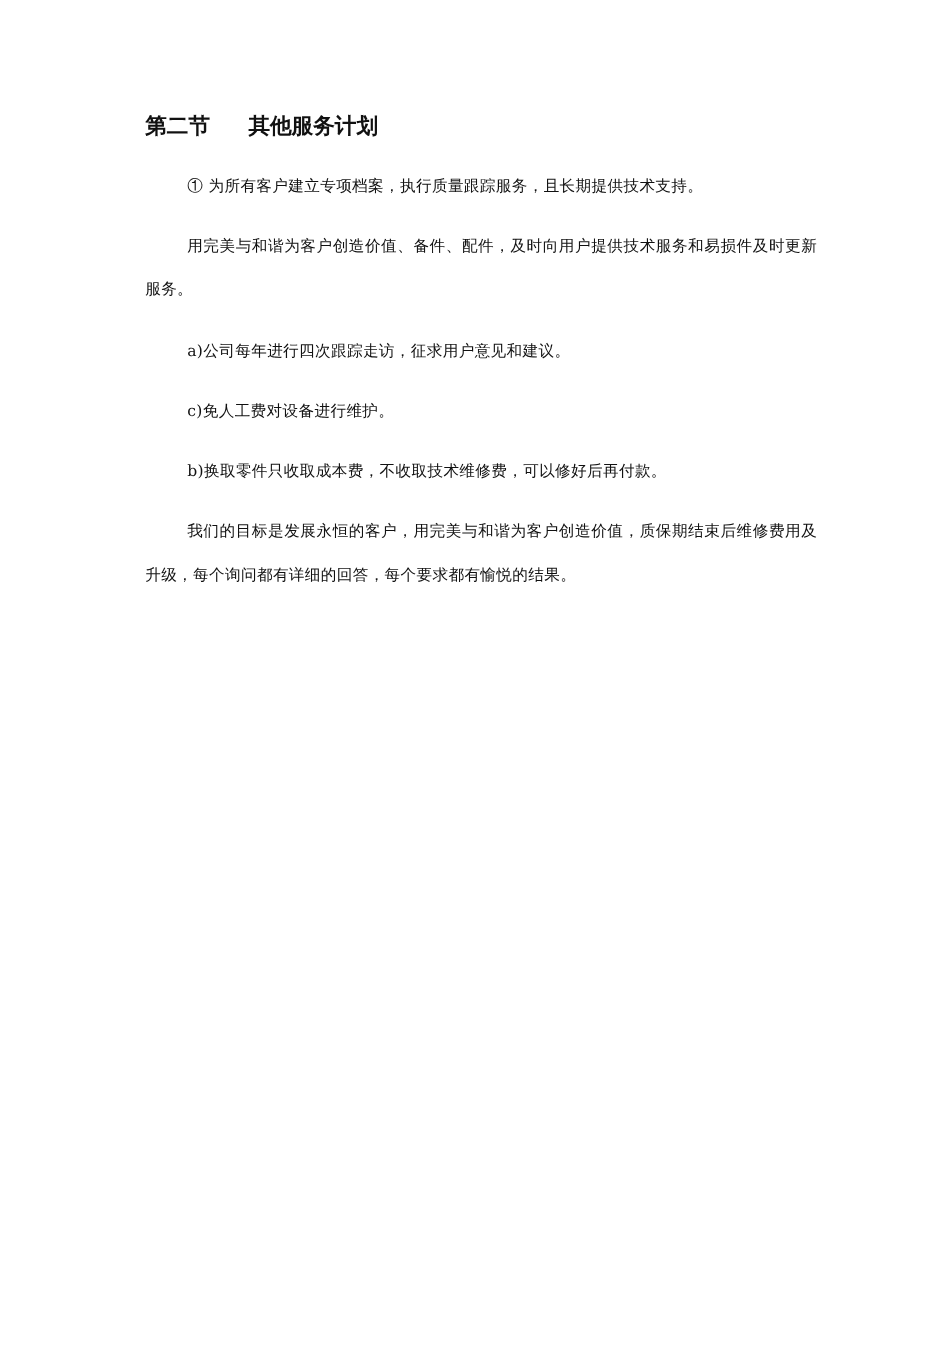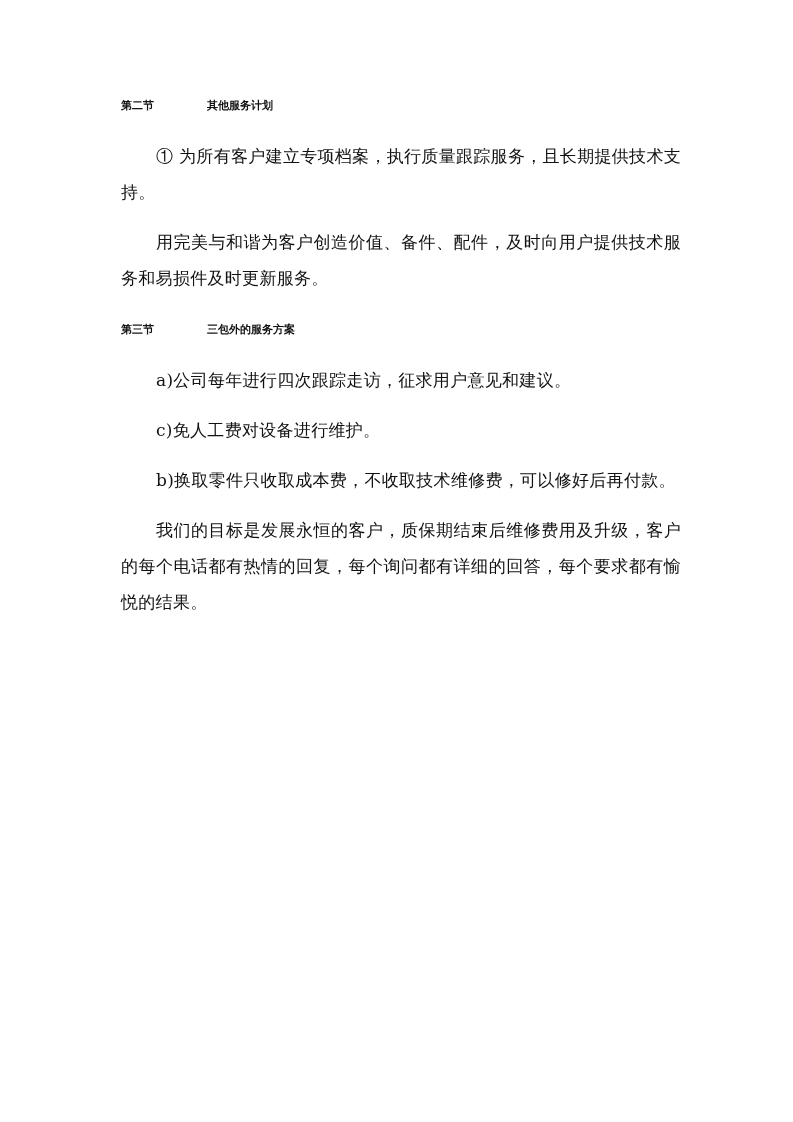--- a/index.html
+++ b/index.html
@@ -1,33 +1,32 @@
 <!DOCTYPE html>
 <html><head>
 <meta charset="utf-8">
 <style>
   html, body { margin: 0; padding: 0; background: #ffffff; }
   body { width: 793px; height: 1122px; position: relative; overflow: hidden;
          font-family: "DejaVu Serif", "Liberation Serif", serif; color: #111; }
   .page { position: absolute; left: 121px; top: 88px; width: 560px; }
   .heading { font-family: "DejaVu Sans", "Liberation Sans", sans-serif; font-weight: bold;
-             font-size: 11px; line-height: 36px; margin: 0 0 14px 0; white-space: pre; }
+             font-size: 18px; line-height: 36px; margin: 0 0 14px 0; white-space: pre; }
   .heading .num { display: inline-block; width: 86px; }
-  .para { font-size: 17px; line-height: 36px; margin: 0 0 14px 0; text-indent: 35px;
+  .para { font-size: 13px; line-height: 36px; margin: 0 0 14px 0; text-indent: 35px;
           text-align: justify; text-justify: inter-character; letter-spacing: 0.3px; }
   .gap-after-sec { margin-bottom: 16px; }
 </style>
 </head>
 <body>
 
 <div class="page">
 
   <div class="heading"><span class="num">第二节</span><span>其他服务计划</span></div>
   <p class="para">① 为所有客户建立专项档案，执行质量跟踪服务，且长期提供技术支持。</p>
   <p class="para gap-after-sec">用完美与和谐为客户创造价值、备件、配件，及时向用户提供技术服务和易损件及时更新服务。</p>
 
-  <div class="heading"><span class="num">第三节</span><span>三包外的服务方案</span></div>
   <p class="para">a)公司每年进行四次跟踪走访，征求用户意见和建议。</p>
   <p class="para">c)免人工费对设备进行维护。</p>
   <p class="para">b)换取零件只收取成本费，不收取技术维修费，可以修好后再付款。</p>
-  <p class="para">我们的目标是发展永恒的客户，质保期结束后维修费用及升级，客户的每个电话都有热情的回复，每个询问都有详细的回答，每个要求都有愉悦的结果。</p>
+  <p class="para">我们的目标是发展永恒的客户，用完美与和谐为客户创造价值，质保期结束后维修费用及升级，每个询问都有详细的回答，每个要求都有愉悦的结果。</p>
 
 </div>
 
 </body></html>

